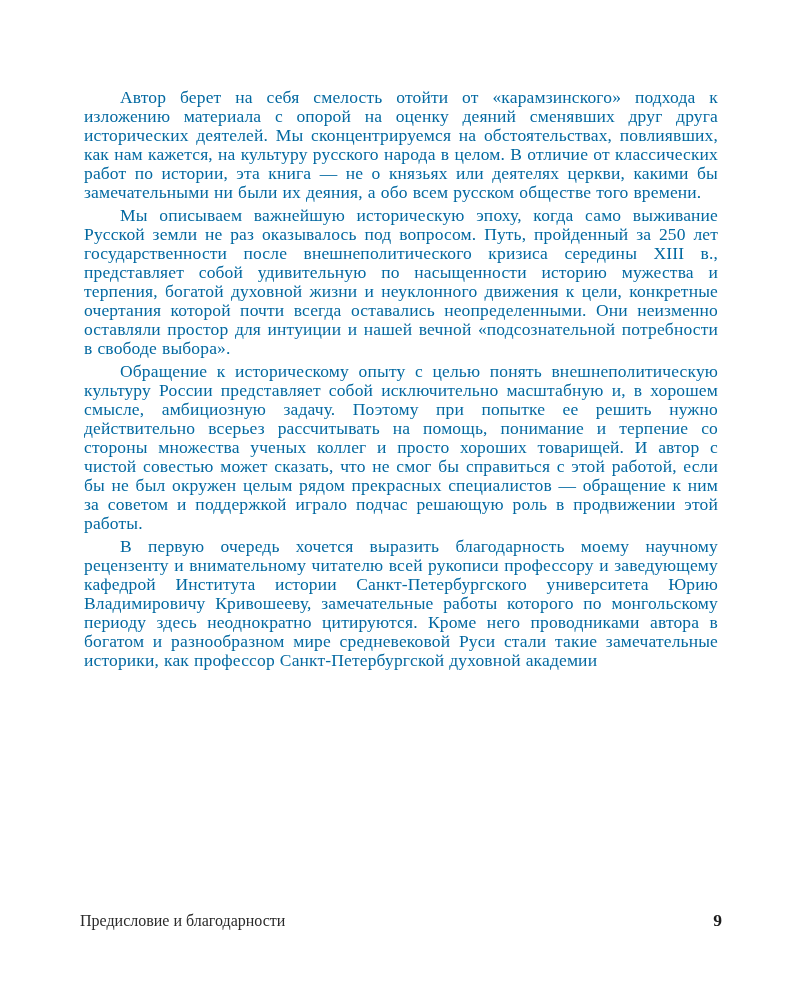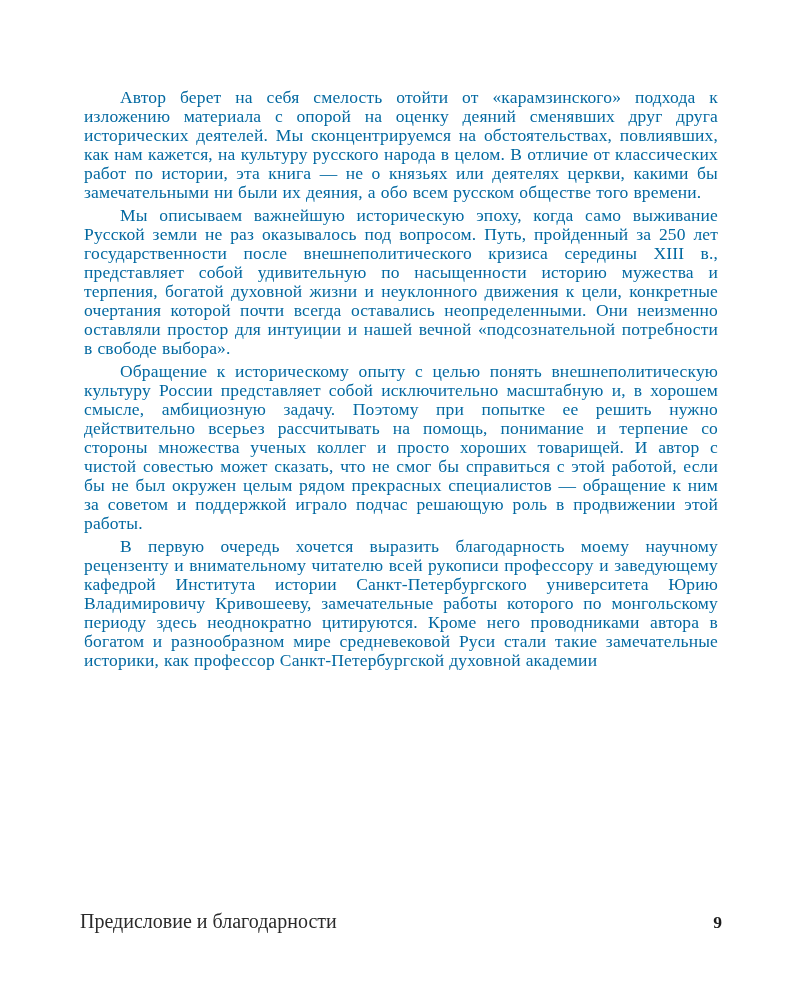--- a/index.html
+++ b/index.html
@@ -35,21 +35,21 @@
   .footer {
     position: absolute;
     left: 80px;
     top: 910px;
     width: 642px;
     display: flex;
     justify-content: space-between;
     align-items: baseline;
   }
   .running-title {
-    font-size: 20px;
+    font-size: 16px;
     color: #2a2a2a;
   }
   .page-number {
     font-size: 17.5px;
     font-weight: bold;
     color: #1c1c1c;
   }
 </style>
 </head>
 <body>

